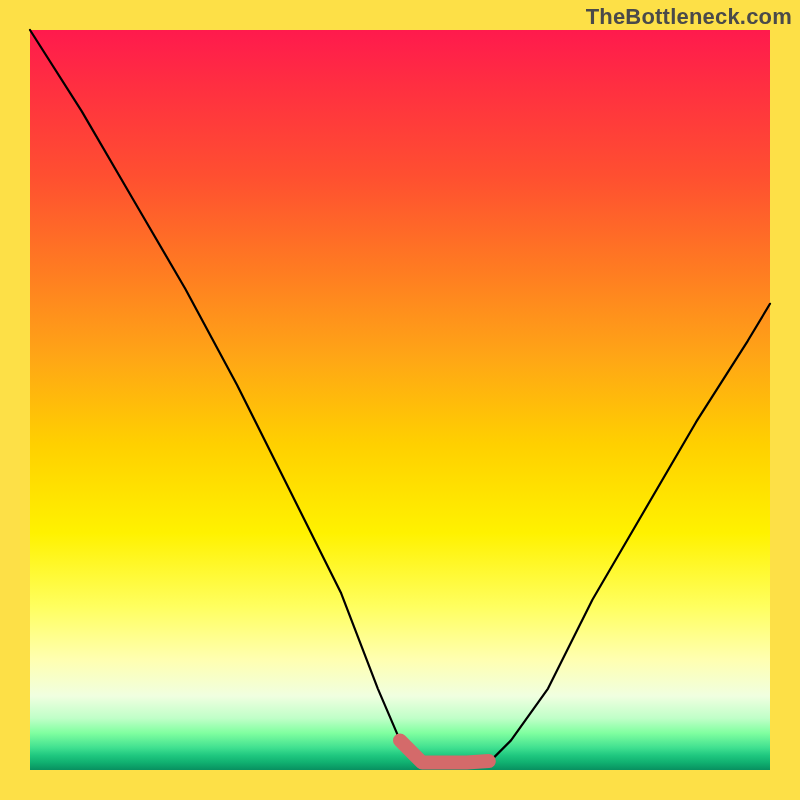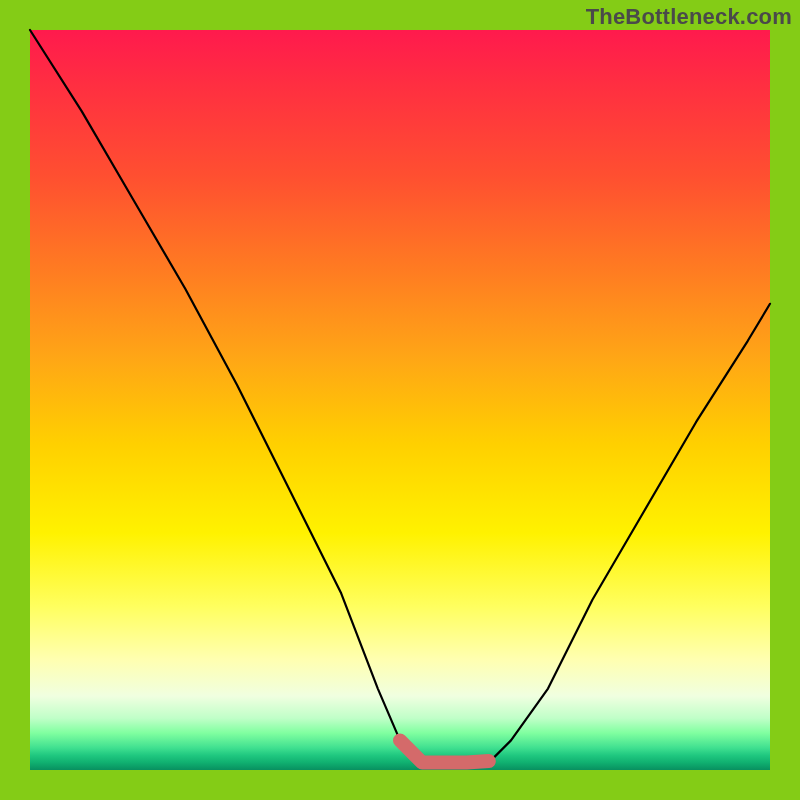--- a/index.html
+++ b/index.html
@@ -8,21 +8,21 @@
     width: 800px;
     height: 800px;
     overflow: hidden;
     background: #000;
     font-family: Arial, Helvetica, sans-serif;
   }
   .frame {
     position: relative;
     width: 800px;
     height: 800px;
-    background: #84cc16;
+    background: #fde047;
   }
   .plot-area {
     position: absolute;
     left: 30px;
     top: 30px;
     width: 740px;
     height: 740px;
     background: linear-gradient(to bottom,
       #ff1a4d 0%,
       #ff3040 8%,

